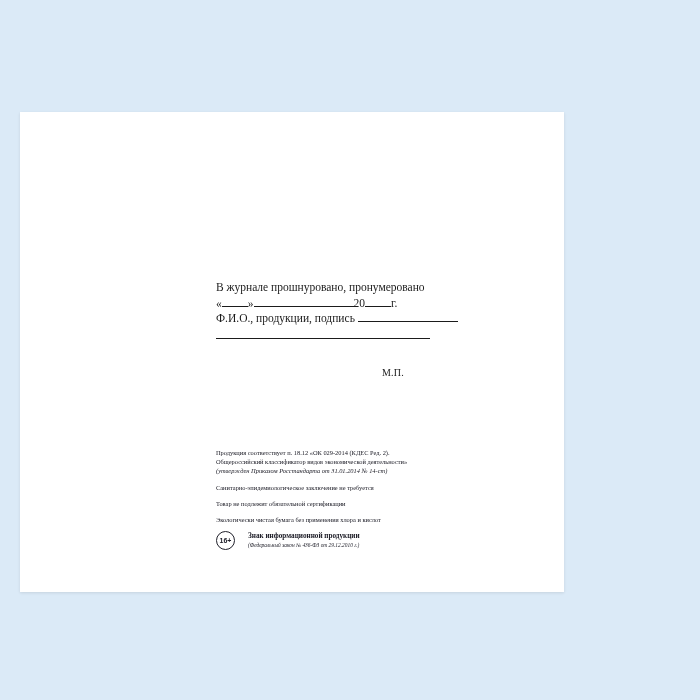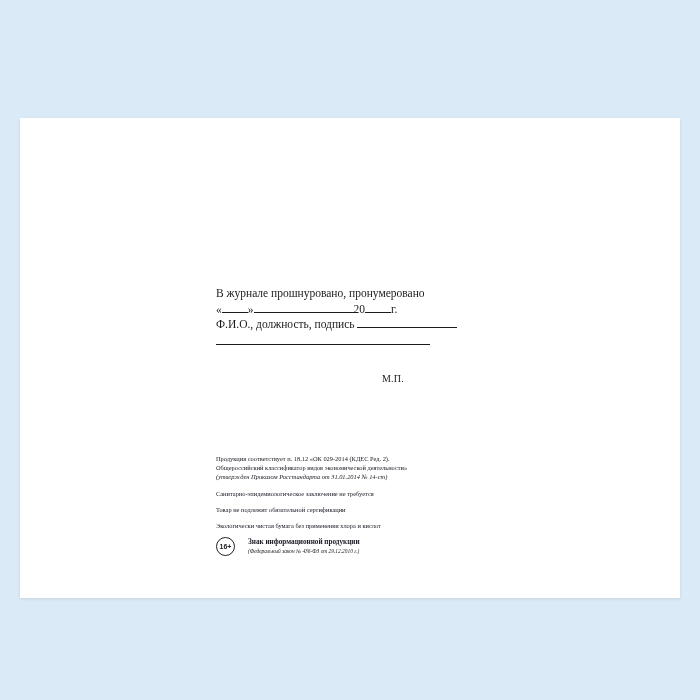--- a/index.html
+++ b/index.html
@@ -14,22 +14,22 @@
     overflow: hidden;
   }
   .stage {
     position: relative;
     width: 700px;
     height: 700px;
   }
   .page {
     position: absolute;
     left: 20px;
-    top: 118px;
-    width: 660px;
+    top: 112px;
+    width: 544px;
     height: 480px;
     background: #ffffff;
     box-shadow: 0 1px 3px rgba(0,0,0,0.10);
   }
   .page-inner {
     position: absolute;
     left: 0;
     top: 0;
     right: 0;
     bottom: 0;
@@ -132,21 +132,21 @@
     <div class="page-inner">
 
       <div class="cert-block">
         <div class="line">
           <span>В журнале прошнуровано, пронумеровано</span>
         </div>
         <div class="line">
           <span>«</span><span class="rule r-short"></span><span>»</span><span class="rule r-wide"></span><span>20</span><span class="rule r-short"></span><span>г.</span>
         </div>
         <div class="line">
-          <span>Ф.И.О., должность, подпись</span>
+          <span>Ф.И.О., продукции, подпись</span>
           <span class="rule r-wide"></span>
         </div>
         <span class="r-rowfull"></span>
         <div class="mp">М.П.</div>
       </div>
 
       <div class="fineprint">
         <div class="para">
           <div>Продукция соответствует п. 18.12 «ОК 029-2014 (КДЕС Ред. 2).</div>
           <div>Общероссийский классификатор видов экономической деятельности»</div>

